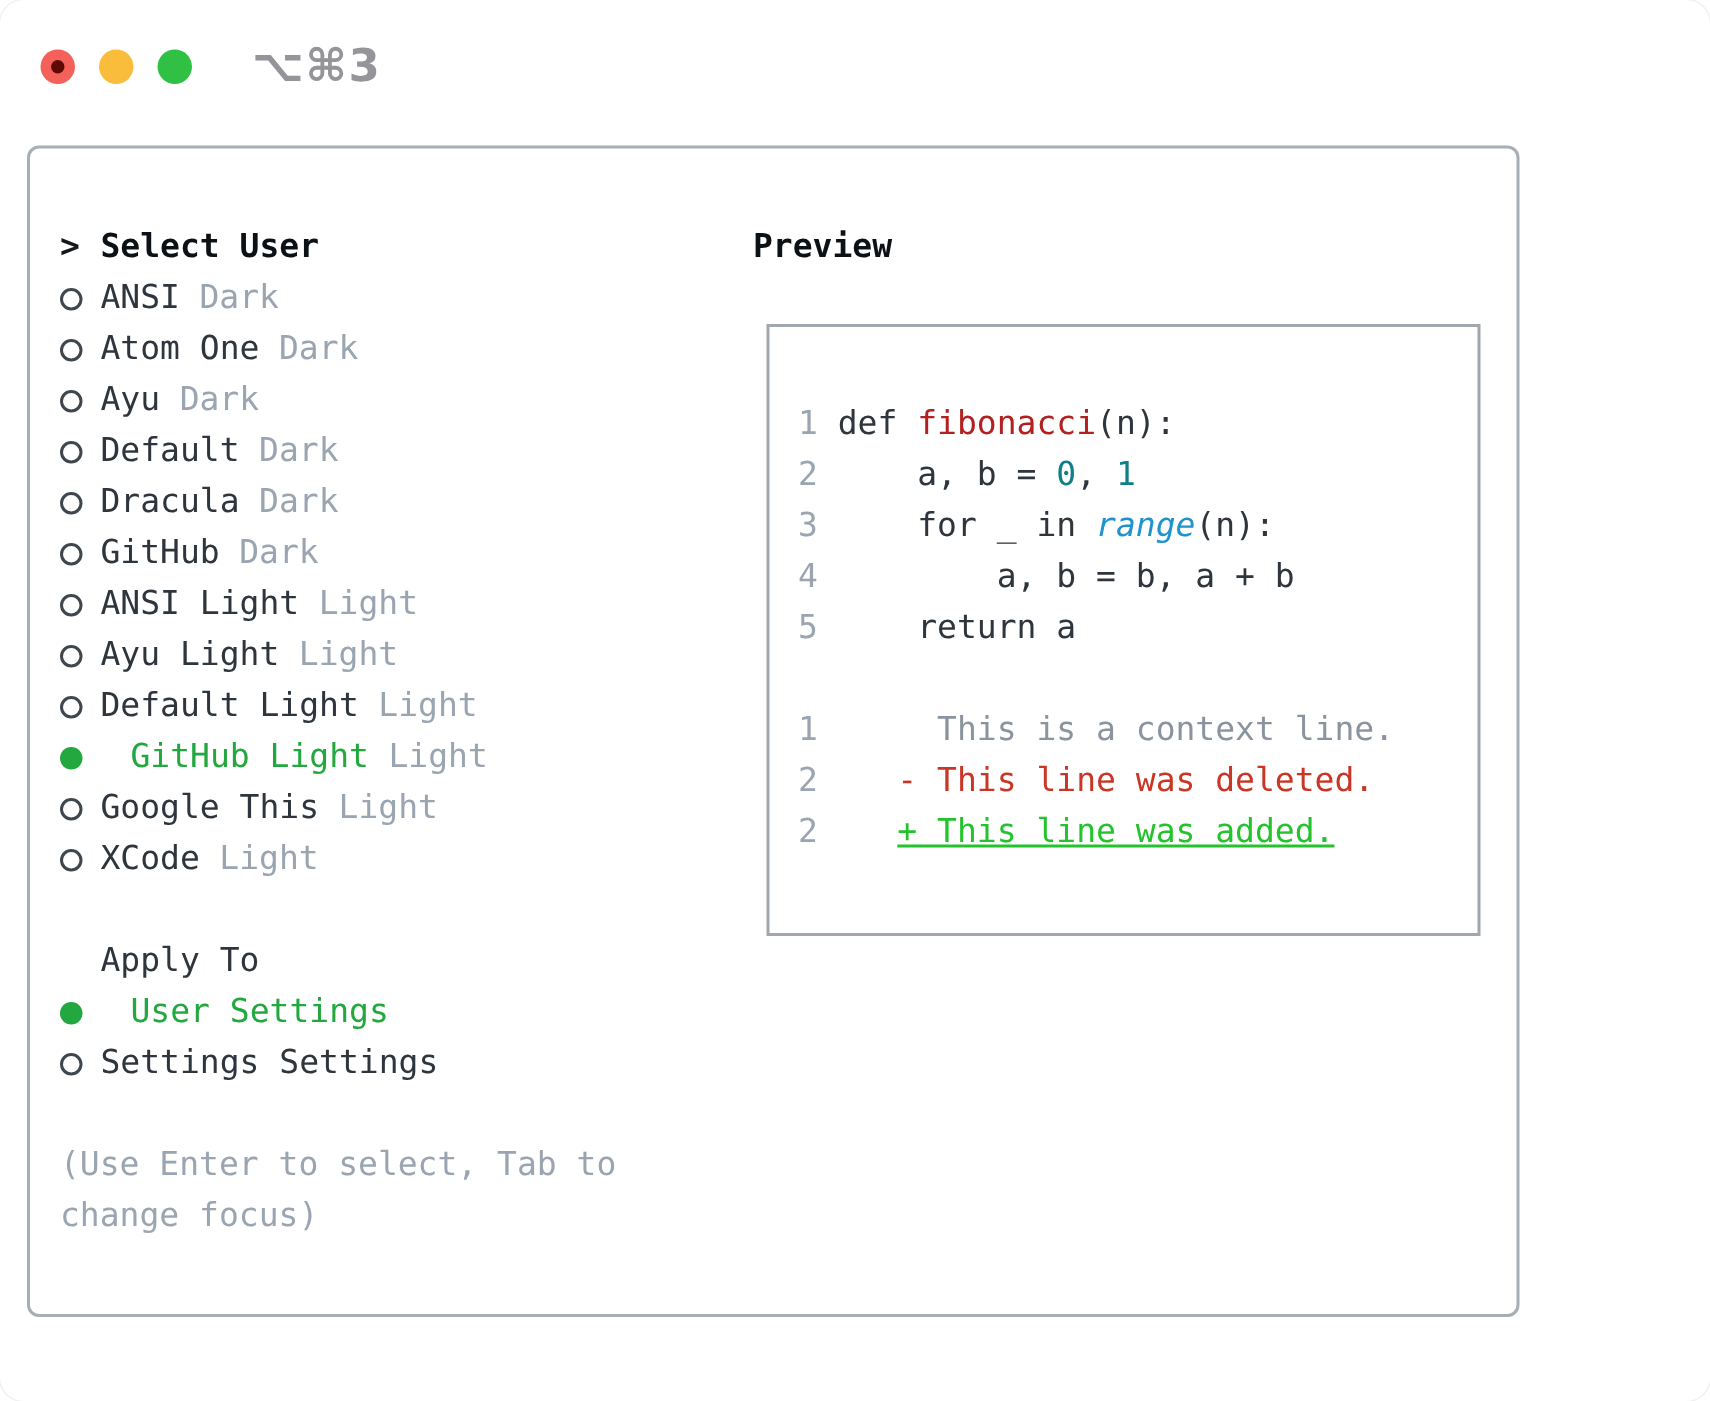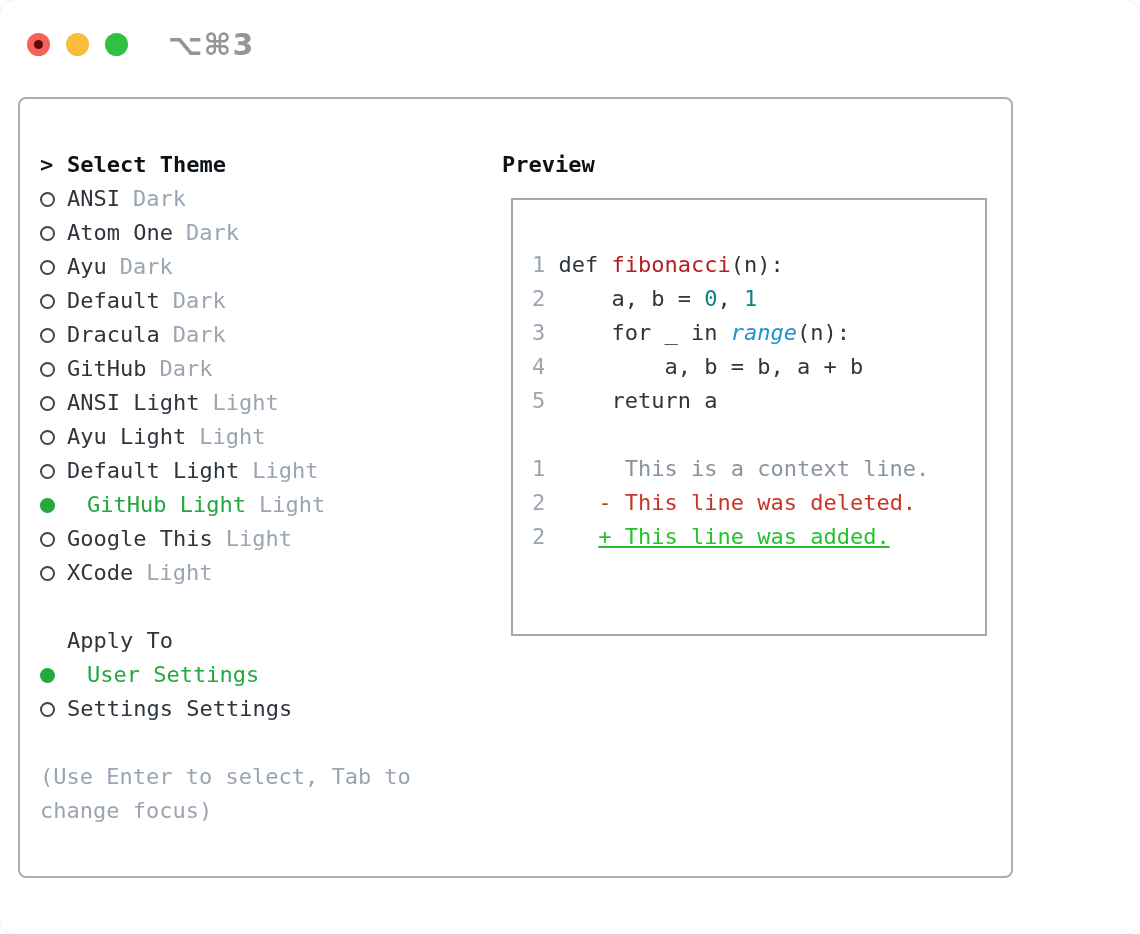--- a/index.html
+++ b/index.html
@@ -34,22 +34,22 @@
   .circle { width:11px; height:11px; border:2px solid #3f464d; border-radius:50%; }
   .circle.filled { width:15px; height:15px; border:none; background:var(--color-accent_green,#22a83e); }
   .section-title { font-weight:700; color:#0c1116; }
   .name { color:var(--color-text,#2e353c); }
   .name.sel { color:var(--color-accent_green,#22a83e);margin-left:20px; }
   .tag { color:var(--color-muted,#9aa5b1); margin-left:13px; }
   .spacer { height:34px; }
   .help { margin-top:34px; max-width:420px; color:var(--color-muted,#9aa5b1); }
   
   .preview-box {
-    margin-top:16px; margin-left:9px; width:476px; box-sizing:border-box;
-    border:2px solid #a0a7ae; padding:48px 18px 80px 19px; background:#fff;
+    margin-top:34px; margin-left:9px; width:476px; box-sizing:border-box;
+    border:2px solid #a0a7ae; padding:48px 18px 50px 19px; background:#fff;
   }
   .code-line { height:34px; white-space:pre; }
   .tok-num     { color:var(--color-muted,#9aa5b1); }
   .tok-code    { color:var(--color-text,#2e353c); }
   .tok-fn      { color:var(--color-function_red,#b2201f); }
   .tok-lit     { color:var(--color-number_teal,#0f808a); }
   .tok-builtin { color:var(--color-builtin_blue,#2093cf);font-style:italic; }
   .tok-ctx     { color:var(--color-context_gray,#8b949e); }
   .tok-del     { color:var(--color-diff_red,#ca3625); }
   .tok-add     { color:var(--color-diff_green,#24c32d);text-decoration:underline; }
@@ -66,21 +66,21 @@
     <div class="dot dot-minimize"></div>
     <div class="dot dot-zoom"></div>
     <div class="win-title">⌥⌘3</div>
   </div>
 
   <div class="panel">
 
     <div class="left-col">
       <div class="row">
         <span class="marker prompt">&gt;</span>
-        <span class="section-title">Select Theme</span>
+        <span class="section-title">Select User</span>
       </div>
 
       <div>
           <div class="row"><span class="marker"><span class="circle"></span></span><span class="name">ANSI</span><span class="tag">Dark</span></div>
           <div class="row"><span class="marker"><span class="circle"></span></span><span class="name">Atom One</span><span class="tag">Dark</span></div>
           <div class="row"><span class="marker"><span class="circle"></span></span><span class="name">Ayu</span><span class="tag">Dark</span></div>
           <div class="row"><span class="marker"><span class="circle"></span></span><span class="name">Default</span><span class="tag">Dark</span></div>
           <div class="row"><span class="marker"><span class="circle"></span></span><span class="name">Dracula</span><span class="tag">Dark</span></div>
           <div class="row"><span class="marker"><span class="circle"></span></span><span class="name">GitHub</span><span class="tag">Dark</span></div>
           <div class="row"><span class="marker"><span class="circle"></span></span><span class="name">ANSI Light</span><span class="tag">Light</span></div>

